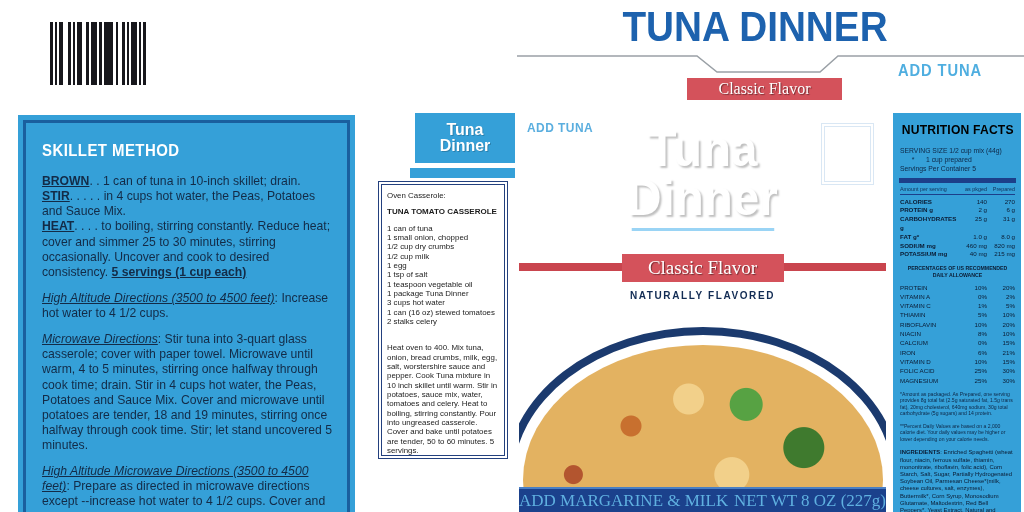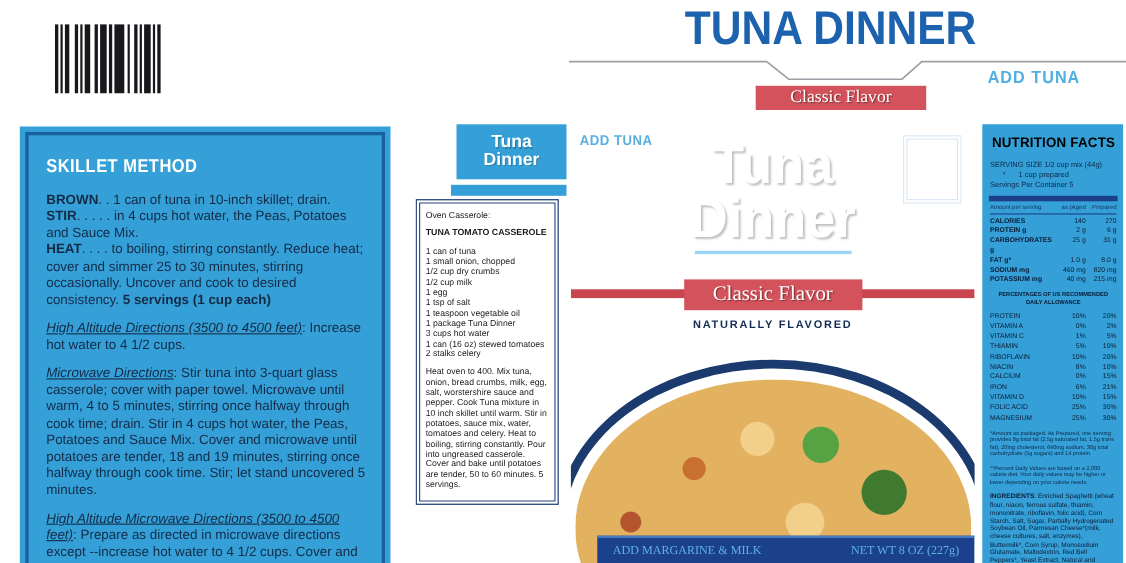--- a/index.html
+++ b/index.html
@@ -27,38 +27,38 @@
     font-size:16px;text-align:center;line-height:22px;text-shadow:1px 1px 1px rgba(0,0,0,.45);}
 
   
   .skillet{position:absolute;left:18px;top:115px;width:337px;height:488px;
     background:var(--panel-blue);}
   .skillet .inner{position:absolute;left:5px;top:5px;right:5px;bottom:5px;
     border:3px solid var(--panel-border);padding:18px 14px 10px 16px;overflow:hidden;}
   .skillet h2{color:#fff;font-size:17px;font-weight:800;letter-spacing:.5px;
     transform:scaleX(0.88);transform-origin:left;margin-bottom:13px;white-space:nowrap;}
   .skillet p{color:var(--ink);font-size:12.2px;line-height:1.24;margin-bottom:11px;}
-  .skillet b{font-weight:bold;}
+  .skillet b{font-weight:bold;text-decoration:underline;}
   .skillet i{font-style:italic;text-decoration:underline;}
 
   
   .logo-box{position:absolute;left:415px;top:113px;width:100px;height:50px;
     background:var(--panel-blue);display:flex;flex-direction:column;justify-content:center;
     text-align:center;color:#fff;font-weight:800;font-size:16px;line-height:1.02;
     text-shadow:1px 1px 0 rgba(0,0,0,.2);}
   .logo-strip{position:absolute;left:410px;top:168px;width:105px;height:10px;background:var(--panel-blue);}
 
   
   .recipe{position:absolute;left:378px;top:181px;width:130px;height:278px;background:#fff;
     border:1px solid #23407E;box-shadow:inset 0 0 0 2px #fff, inset 0 0 0 3px #23407E;
     padding:9px 7px 6px 8px;font-size:7.9px;line-height:1.18;color:#1c1c1c;overflow:hidden;}
   .recipe .rheading{margin-bottom:7px;}
   .recipe .rtitle{font-weight:bold;margin-bottom:7px;font-size:8px;}
   .recipe .li{white-space:normal;}
-  .recipe .rdirections{margin-top:7px;}
+  .recipe .rdirections{margin-top:17px;}
 
   
   .front{position:absolute;left:519px;top:113px;width:367px;height:399px;overflow:hidden;
     background:linear-gradient(180deg,#3E86D8 0%,#2C6DC3 22%,#1F55A9 40%,#17avid 0,#173D88 62%,var(--navy) 100%);}
   .front .add-tuna{position:absolute;left:8px;top:7px;color:#5AAEDF;font-weight:800;
     font-size:13px;letter-spacing:.5px;transform:scaleX(.92);transform-origin:left;}
   .badge{position:absolute;right:12px;top:10px;border:1px solid #D9E7F4;padding:2px;}
   .badge .badge-in{border:1px solid #D9E7F4;padding:3px 6px;color:#fff;font-size:11px;line-height:1.08;}
   .brand{position:absolute;top:12px;left:0;width:100%;text-align:center;color:#fff;
     font-size:50px;font-weight:800;line-height:.98;transform:scaleX(.95);
@@ -86,21 +86,21 @@
       radial-gradient(circle at 30% 30%, #C8702F 0 10px, rgba(0,0,0,0) 11px),
       radial-gradient(circle at 70% 72%, #C8702F 0 8px, rgba(0,0,0,0) 9px),
       radial-gradient(circle at 24% 74%, #F4E2B8 0 12px, rgba(0,0,0,0) 13px),
       radial-gradient(circle at 46% 20%, #F2D08A 0 15px, rgba(0,0,0,0) 16px),
       radial-gradient(circle at 58% 48%, #F2D08A 0 17px, rgba(0,0,0,0) 18px),
       radial-gradient(circle at 84% 84%, #4E8F3A 0 15px, rgba(0,0,0,0) 16px),
       radial-gradient(circle at 10% 68%, #E5A94F 0 14px, rgba(0,0,0,0) 15px),
       #E3B261;}
   .bottom-bar{position:absolute;left:0;right:0;bottom:0;height:25px;background:var(--bar-navy);
     border-top:2px solid #4A7FC4;display:flex;justify-content:space-between;align-items:center;
-    padding:0 14px;color:#5FB0E0;font-family:"Liberation Serif",serif;font-size:11px;margin-left:24px;}
+    padding:0 0;color:#5FB0E0;font-family:"Liberation Serif",serif;font-size:17px;}
 
   
   .nutrition{position:absolute;left:893px;top:113px;width:128px;height:452px;
     background:var(--panel-blue);border-radius:0 0 12px 0;padding:8px 6px 6px 7px;
     color:#0B1B33;overflow:hidden;}
   .nutrition h2{font-size:12.5px;font-weight:800;color:#000;text-align:center;
     letter-spacing:.2px;margin:2px 0 9px;white-space:nowrap;transform:scaleX(.97);}
   .nf-serving{font-size:6.8px;line-height:1.35;color:#0E2746;}
   .nf-serving .star{display:inline-block;width:26px;text-align:center;}
   .nf-bar{height:5px;background:#1C3F8A;margin:4px -1px 3px;}

